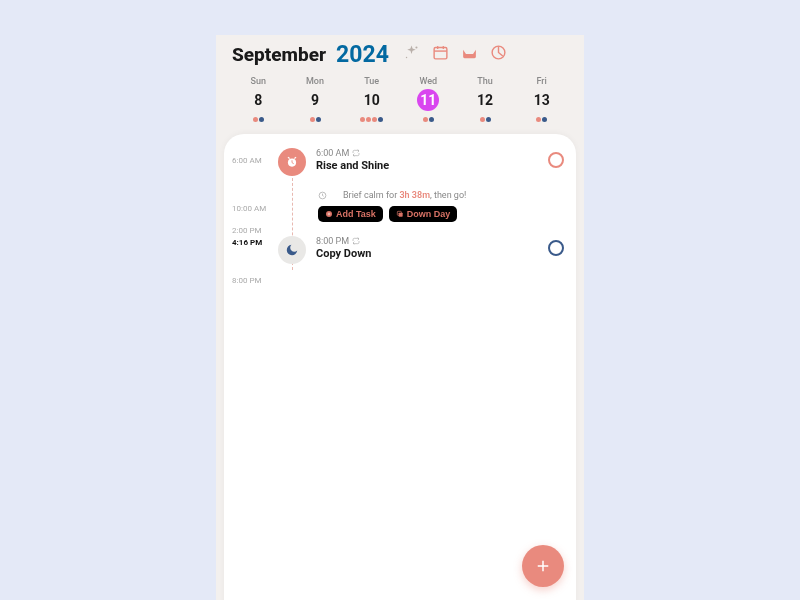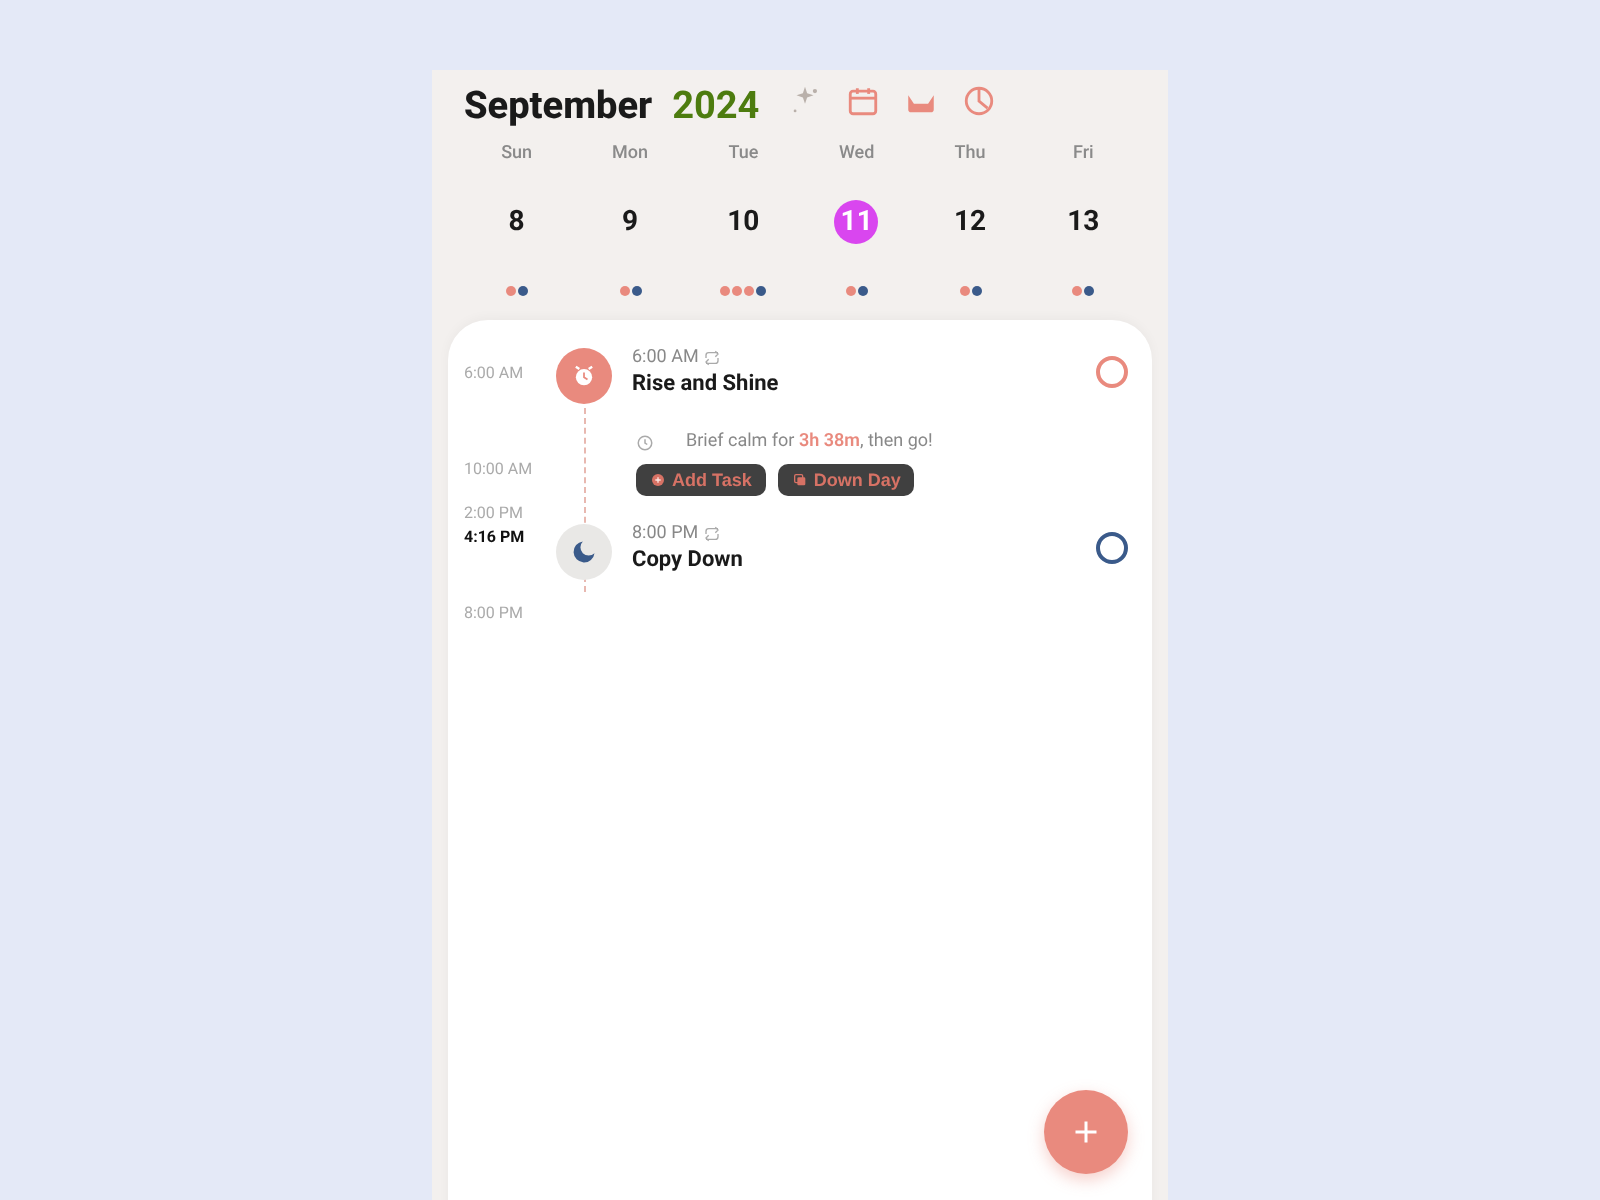--- a/index.html
+++ b/index.html
@@ -24,36 +24,36 @@
   .header {
     padding: 6px 12px 4px 12px;
   }
   .title-row {
     display: flex;
     align-items: center;
     gap: 8px;
     padding: 0 4px;
   }
   .month-title { font-size: 19px; font-weight: 800; color: #1a1a1a; }
-  .year-title { font-size: 19px; font-weight: 700; color: #4d7c0f; margin-left: 2px; }
+  .year-title { font-size: 23px; font-weight: 700; color: #0369a1; margin-left: 2px; }
   .header-icons { display: flex; gap: 12px; margin-left: 6px; }
   .header-icons svg { width: 17px; height: 17px; }
   .week-row {
     display: flex;
     justify-content: space-between;
     margin-top: 8px;
     padding: 0 2px;
   }
   .day-col {
     flex: 1;
     text-align: center;
     display: flex;
     flex-direction: column;
     align-items: center;
-    gap: 16px;
+    gap: 1px;
   }
   .day-name { font-size: 9px; color: #8a8a8a; font-weight: 500; }
   .day-num { font-size: 14px; font-weight: 700; color: #1a1a1a; margin-top: 2px; width: 22px; height: 22px; line-height: 22px; border-radius: 50%; }
   .day-num.selected { background: #d946ef; color: #fff; }
   .day-dots { display: flex; gap: 1px; margin-top: 2px; height: 10px; align-items: center; }
   .dot { width: 7px; height: 7px; border-radius: 50%; display: inline-block; }
   .dot.pink { background: #e98a7e; }
   .dot.blue { background: #3a5a8a; }
   .dot.sm { width: 5px; height: 5px; }
   .content-card {
@@ -129,21 +129,21 @@
     margin-top: 14px;
   }
   .gap-text {
     font-size: 9px; color: #888;
     display: flex; align-items: center; gap: 16px;
   }
   .gap-text svg { width: 9px; height: 9px; }
   .gap-text .hl { color: #e98a7e; font-weight: 600; }
   .gap-buttons { display: flex; gap: 6px; margin-top: 6px; }
   .gap-btn {
-    background: #404040;
+    background: #000000;
     color: #d77265;
     font-size: 9px;
     font-weight: 600;
     padding: 3px 7px;
     border-radius: 5px;
     display: flex; align-items: center; gap: 3px;
     border: none;
   }
   .gap-btn svg { width: 8px; height: 8px; }
   .fab {

